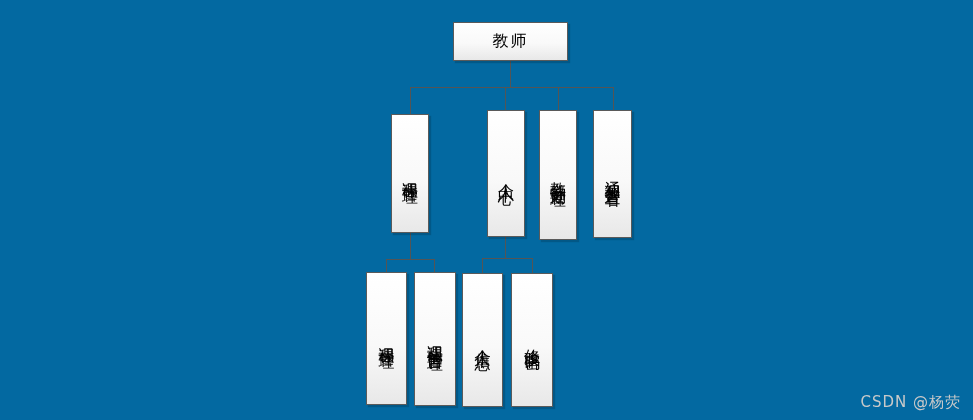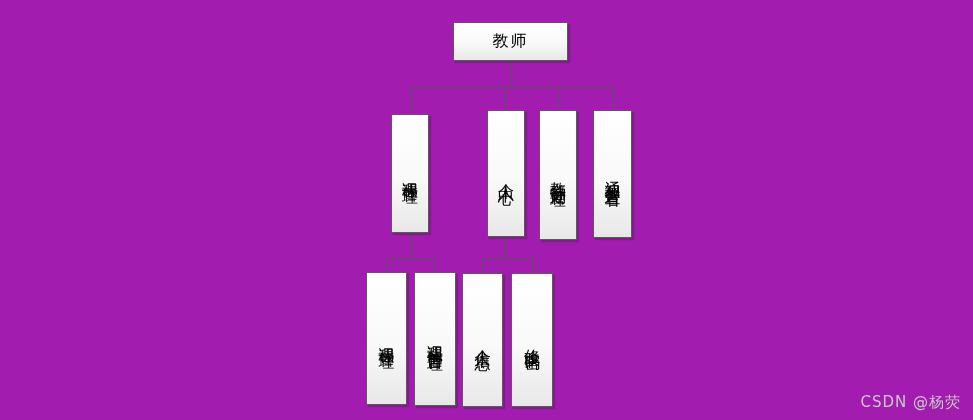--- a/index.html
+++ b/index.html
@@ -4,21 +4,21 @@
 <style>
   html, body {
     margin: 0;
     padding: 0;
     background: #ffffff;
   }
   .canvas {
     position: relative;
     width: 973px;
     height: 420px;
-    background: #a21caf;
+    background: #0369a1;
     overflow: hidden;
     font-family: "DejaVu Sans", sans-serif;
     color: #000000;
   }
   
   .node {
     position: absolute;
     box-sizing: border-box;
     border: 1px solid #5a5a5a;
     background: linear-gradient(180deg, #ffffff 0%, #f9f9f9 55%, #e8e8e8 100%);

